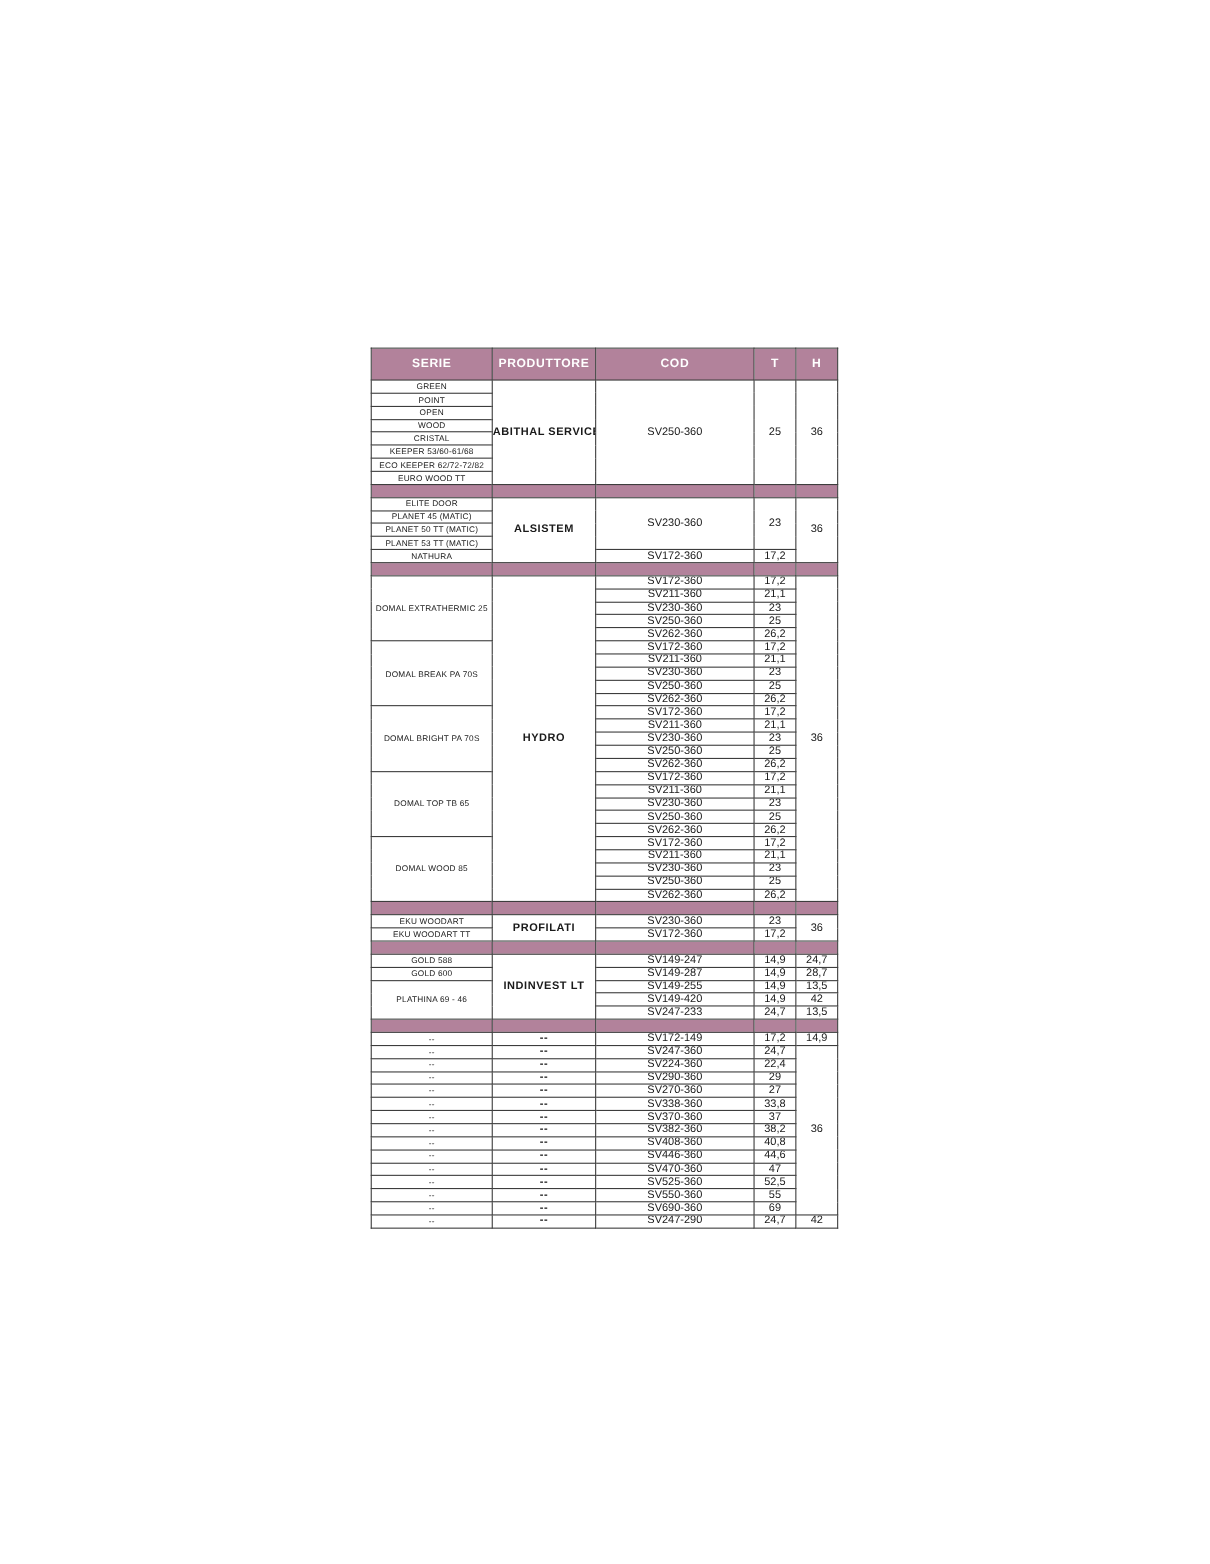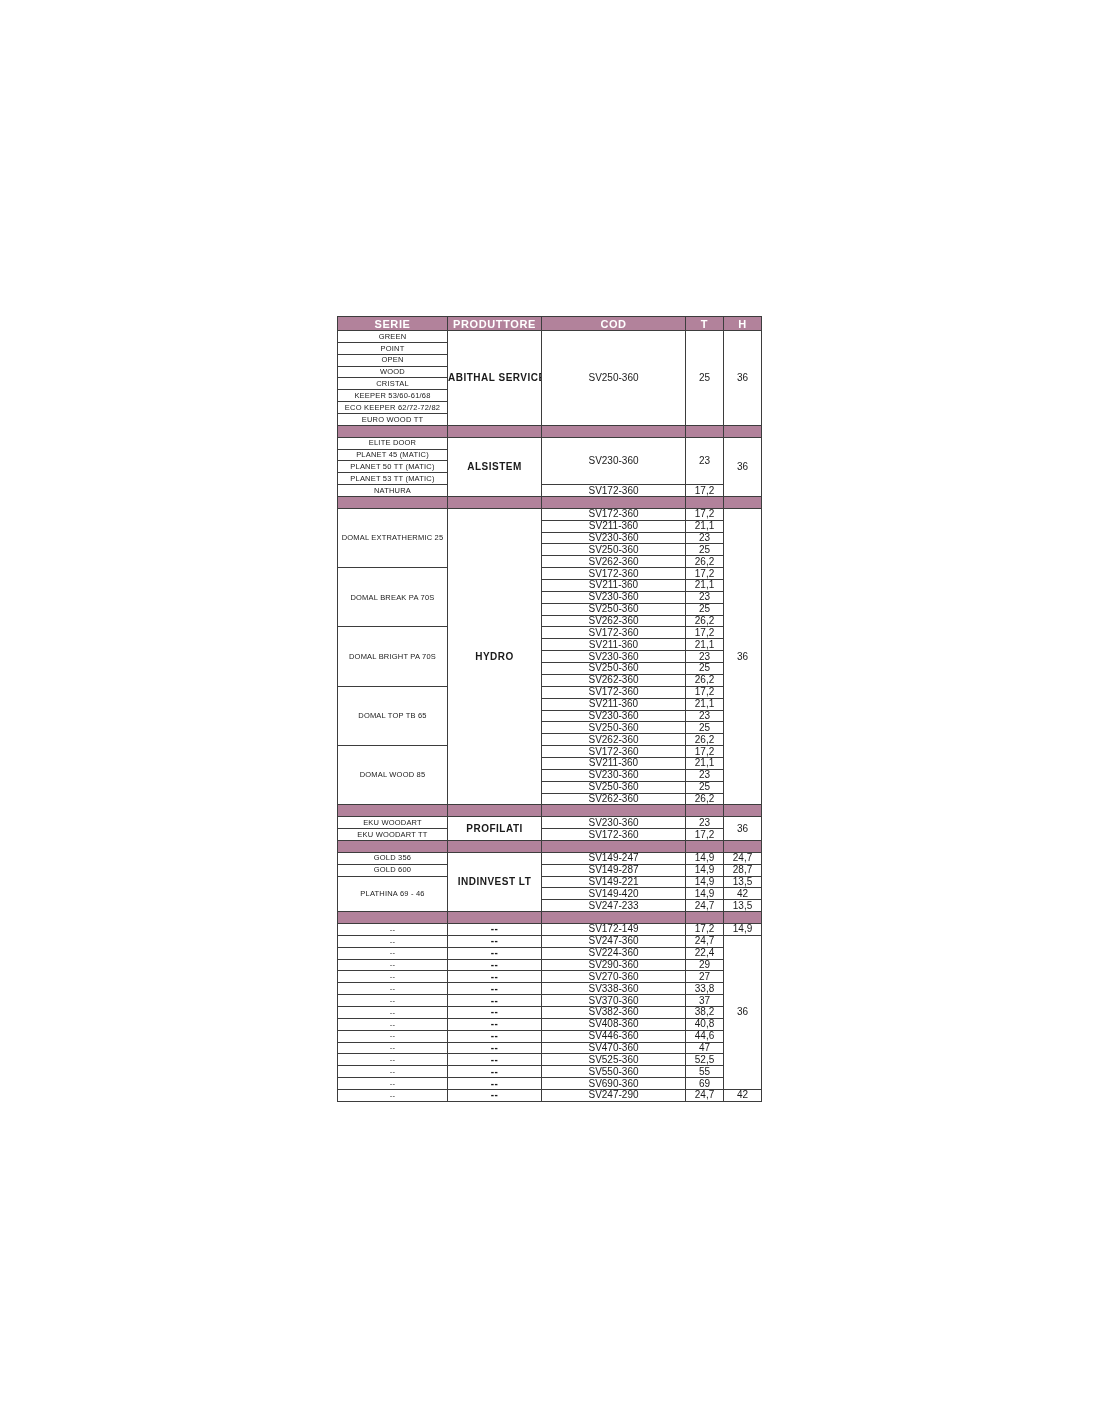--- a/index.html
+++ b/index.html
@@ -26,21 +26,21 @@
   }
   th, td {
     border: 1px solid var(--border-color, #3d3d3d);
     text-align: center;
     vertical-align: middle;
     padding: 0;
     overflow: hidden;
     white-space: nowrap;
   }
   thead tr {
-    height: 14px;
+    height: 29px;
   }
   th {
     background: var(--header-bg, #b2829b);
     color: var(--header-text, #ffffff);
     font-size: 11px;
     font-weight: bold;
     letter-spacing: 0.6px;
   }
   tbody tr {
     height: 11.86px;
@@ -283,35 +283,35 @@
           <td class="t">17,2</td>
         </tr>
         <tr class="sep-row">
           <td class="sep"></td>
           <td class="sep"></td>
           <td class="sep"></td>
           <td class="sep"></td>
           <td class="sep"></td>
         </tr>
         <tr>
-          <td class="serie">GOLD 356</td>
+          <td class="serie">GOLD 588</td>
           <td rowspan="5" class="produttore">INDINVEST LT</td>
           <td class="cod">SV149-247</td>
           <td class="t">14,9</td>
           <td class="h">24,7</td>
         </tr>
         <tr>
           <td class="serie">GOLD 600</td>
           <td class="cod">SV149-287</td>
           <td class="t">14,9</td>
           <td class="h">28,7</td>
         </tr>
         <tr>
           <td rowspan="3" class="serie">PLATHINA 69 - 46</td>
-          <td class="cod">SV149-221</td>
+          <td class="cod">SV149-255</td>
           <td class="t">14,9</td>
           <td class="h">13,5</td>
         </tr>
         <tr>
           <td class="cod">SV149-420</td>
           <td class="t">14,9</td>
           <td class="h">42</td>
         </tr>
         <tr>
           <td class="cod">SV247-233</td>

